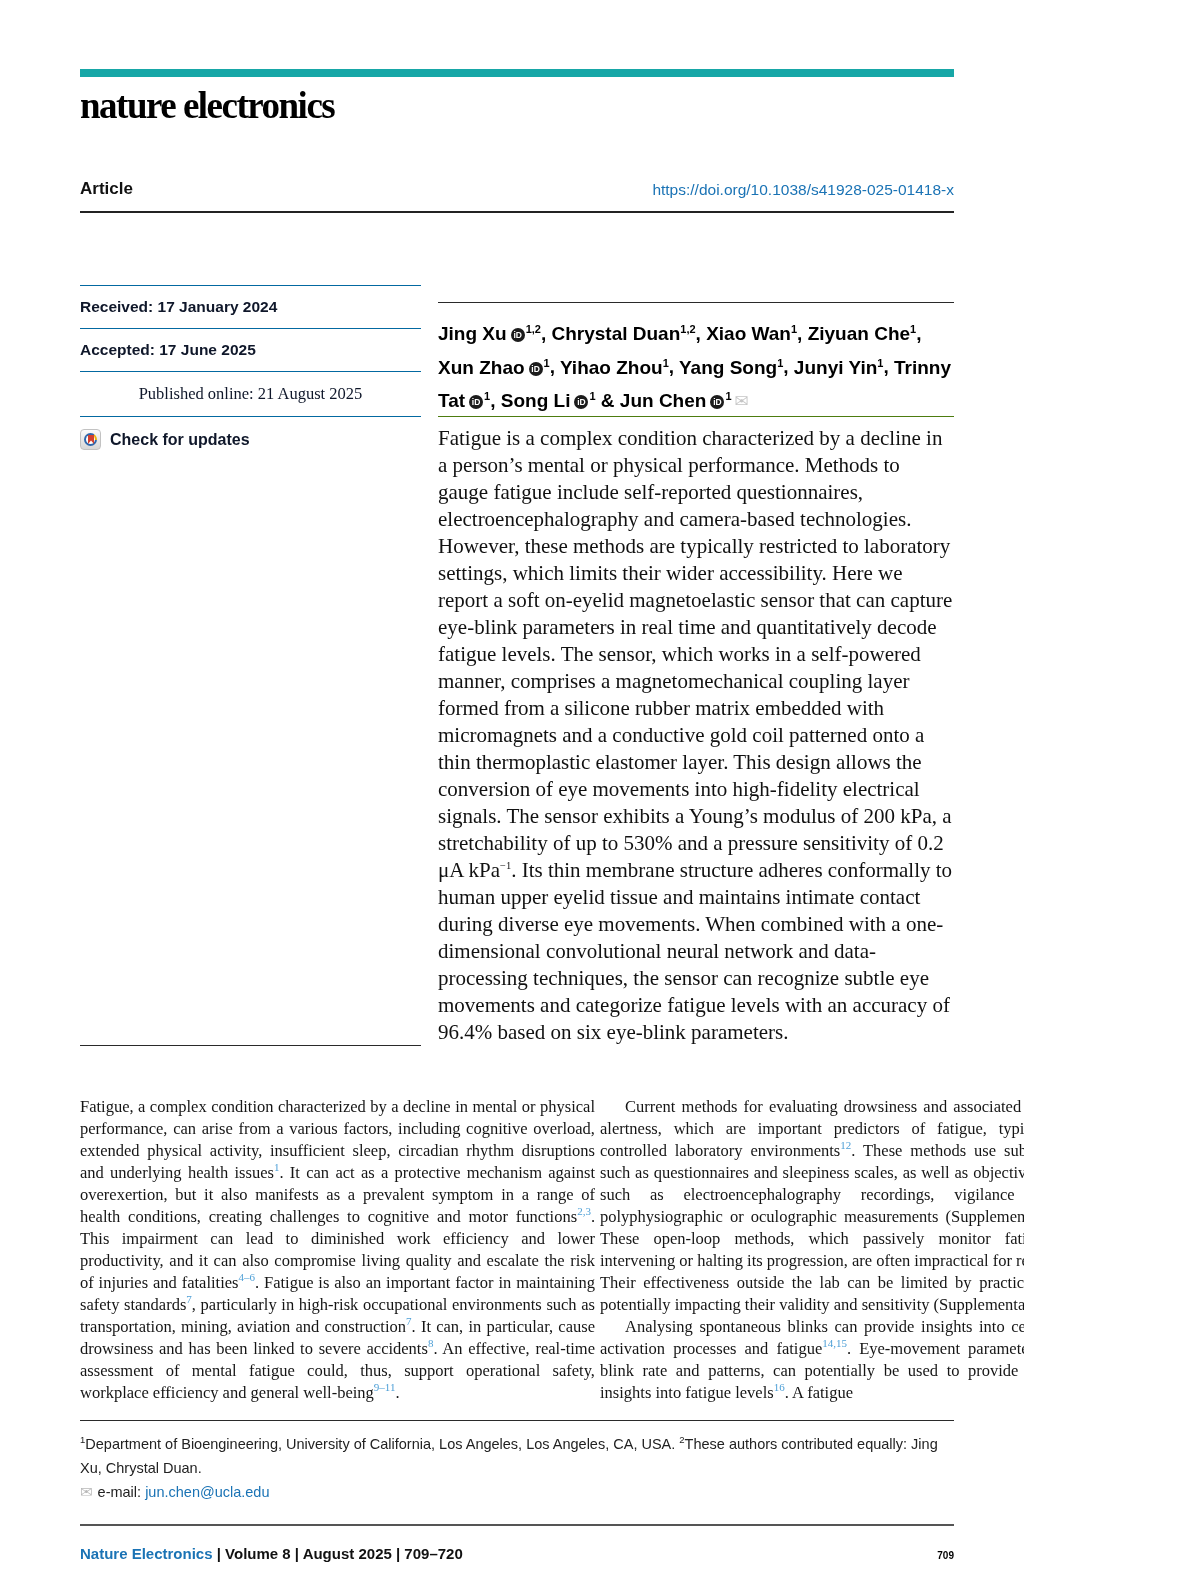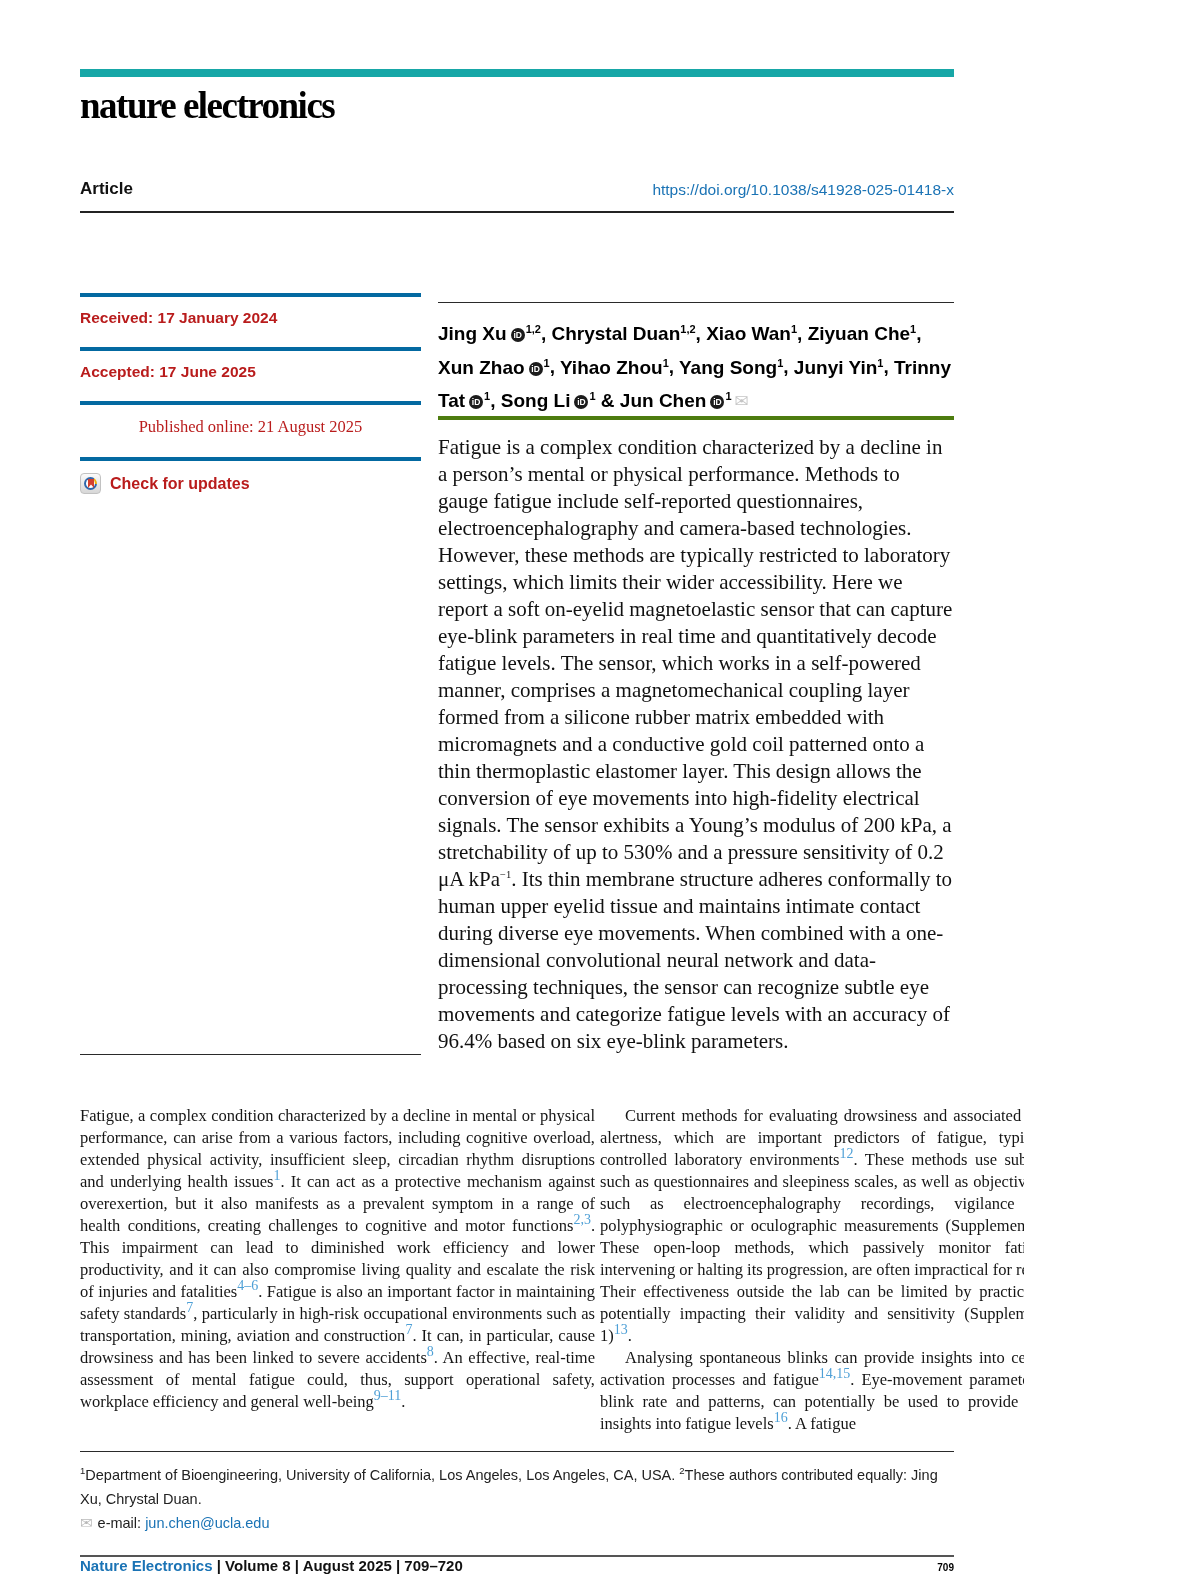--- a/index.html
+++ b/index.html
@@ -12,55 +12,55 @@
   .header-row{display:flex;justify-content:space-between;align-items:flex-end;
         margin-top:54px;padding-bottom:12px;border-bottom:2px solid #232323;
         font-family:"Liberation Sans",sans-serif;}
   .article-label{font-weight:700;font-size:17px;color:#111;}
   .doi-link{color:#1a73b5;font-size:15.5px;text-decoration:none;font-weight:400;}
   h1.title{margin:10px 0 0;font-family:"Liberation Serif",serif;font-weight:700;
         font-size:46px;line-height:53px;letter-spacing:-0.5px;color:#000;max-width:1050px;}
   .cols{display:flex;margin-top:72px;}
   .meta-col{width:341px;margin-right:17px;flex:none;border-bottom:1px solid #2a2a2a;
         font-family:"Liberation Sans",sans-serif;}
-  .meta-row{border-top:4px solid #0369a1;padding:12px 0 12px;font-size:15.5px;
-        font-weight:700;color:#b91c1c;margin-top:8px;}
+  .meta-row{border-top:1px solid #0369a1;padding:12px 0 12px;font-size:15.5px;
+        font-weight:700;color:#0f172a;}
   .meta-row.serif{font-family:"Liberation Serif",serif;font-weight:400;font-size:16.5px;text-align:center;}
   .check-row{display:flex;align-items:center;gap:9px;font-size:16px;font-weight:700;cursor:pointer;}
   .cfu-icon{width:21px;height:21px;border-radius:4px;border:1px solid #c2c2c2;
         background:linear-gradient(#fbfbfb,#d7d7d7);position:relative;flex:none;box-sizing:border-box;}
   .cfu-ring{position:absolute;left:3px;top:3px;width:13px;height:13px;border-radius:50%;
         background:conic-gradient(from 210deg,#2e66ab 0 52%,#e9b20c 52% 68%,#2e66ab 68% 100%);}
   .cfu-ring::after{content:"";position:absolute;left:2px;top:2px;width:9px;height:9px;
         border-radius:50%;background:#fff;}
   .cfu-book{position:absolute;left:7px;top:5px;width:6px;height:9px;background:#d3402e;z-index:2;
         clip-path:polygon(0 0,100% 0,100% 100%,50% 62%,0 100%);}
   .right-col{flex:1;min-width:0;margin-top:17px;}
   .authors{border-top:1px solid #2a2a2a;padding-top:12px;box-sizing:border-box;min-height:105px;
         font-family:"Liberation Sans",sans-serif;font-weight:700;font-size:19px;line-height:29px;color:#000;}
   .authors sup{font-size:11px;}
   .orcid{display:inline-block;width:14px;height:14px;border-radius:50%;background:#1c1c1c;
         color:#fff;font-size:8.5px;font-weight:700;text-align:center;line-height:14px;
         vertical-align:2px;margin:0 1px 0 4px;font-family:"Liberation Sans",sans-serif;}
   .env{color:#c6c6c6;font-size:17px;margin-left:3px;font-family:"DejaVu Sans",sans-serif;}
-  .abstract{border-top:4px solid #4d7c0f;padding-top:14px;font-size:21px;line-height:27px;color:#111;}
+  .abstract{border-top:1px solid #4d7c0f;padding-top:8px;font-size:21px;line-height:27px;color:#111;}
   .abstract sup{font-size:12px;line-height:0;}
   .body{display:flex;gap:5px;margin-top:50px;}
   .bcol{width:515px;flex:none;font-size:16.5px;line-height:22px;text-align:justify;color:#151515;}
   .bcol p{margin:0;}
   .bcol p.ind{text-indent:25px;}
-  sup.ref{color:#4d9fd6;font-size:14px;line-height:0;margin-top:7px;}
+  sup.ref{color:#4d9fd6;font-size:11px;line-height:0;margin-top:7px;}
   sup.bsup{color:inherit;font-size:10.5px;line-height:0;}
   .footnote{margin-top:16px;border-top:1px solid #2a2a2a;padding-top:11px;
         font-family:"Liberation Sans",sans-serif;font-size:14.5px;line-height:24px;color:#222;}
   .footnote p{margin:0;}
   .footnote sup{font-size:9.5px;line-height:0;}
   .env2{color:#b9b9b9;margin-right:5px;font-size:15px;font-family:"DejaVu Sans",sans-serif;}
   a.blue{color:#1a73b5;text-decoration:none;}
-  .footer{margin-top:20px;border-top:2px solid #555;padding-top:0;display:flex;
+  .footer{margin-top:20px;border-top:2px solid #555;padding-top:19px;display:flex;
         justify-content:space-between;align-items:baseline;
         font-family:"Liberation Sans",sans-serif;font-size:15px;font-weight:700;color:#111;}
   .page-num{font-size:10px;font-weight:700;color:#000;}
 </style>
 </head>
 <body>
 
 <div class="page">
 
   <div class="teal-bar"></div>

